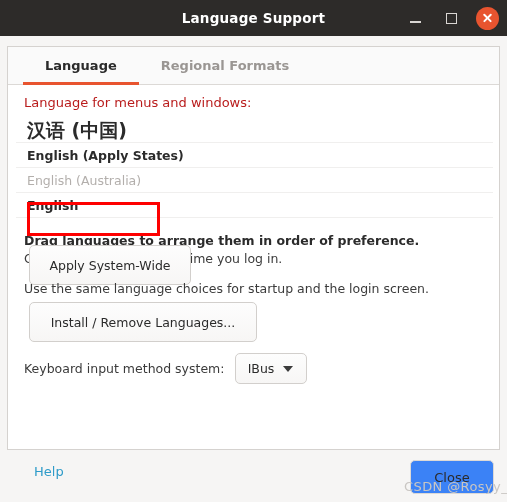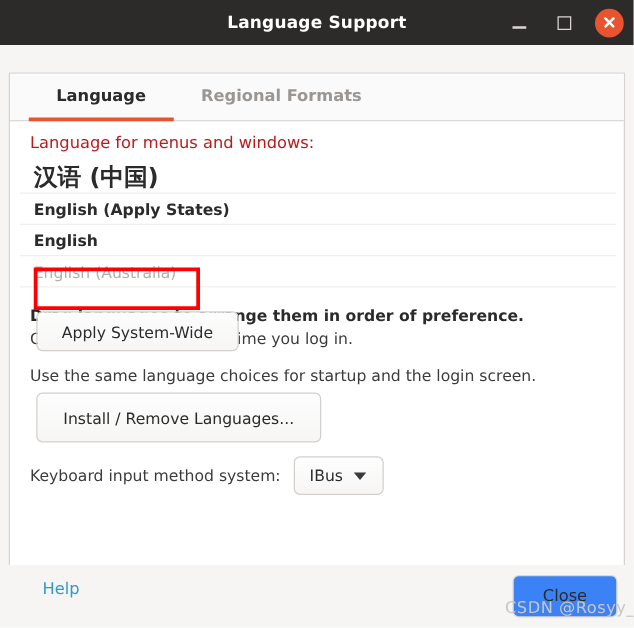--- a/index.html
+++ b/index.html
@@ -97,21 +97,20 @@
   
   #panel {
     position: absolute;
     left: 7px;
     top: 46px;
     width: 493px;
     height: 404px;
     background: #ffffff;
     border: 1px solid #d5d2cf;
     box-sizing: border-box;
-    margin-top: 12px;
   }
 
   
   #tabbar {
     position: relative;
     height: 38px;
     border-bottom: 1px solid #dcd9d6;
     display: flex;
     align-items: stretch;
     padding-left: 15px;
@@ -228,23 +227,23 @@
     display: flex;
     align-items: center;
     justify-content: center;
     cursor: pointer;
     box-sizing: border-box;
     font-family: inherit;
   }
 
   #btn-apply {
     left: 21px;
-    top: 152px;
+    top: 160px;
     width: 162px;
-    height: 32px;
+    height: 40px;
   }
   #btn-install {
     left: 21px;
     top: 217px;
     width: 228px;
     height: 40px;
   }
 
   #ime-row {
     position: absolute;
@@ -362,22 +361,22 @@
       </div>
     </div>
 
     <div id="panel-body">
 
       <div class="section-label">Language for menus and windows:</div>
 
       <div id="lang-list">
         <div class="lang-item cjk">汉语 (中国)</div>
         <div class="lang-item">English (Apply States)</div>
+        <div class="lang-item dim">English (Australia)</div>
         <div class="lang-item">English</div>
-        <div class="lang-item dim">English (Australia)</div>
         <div class="lang-item dim">English (Canada)</div>
       </div>
 
       <div id="annotation-box"></div>
 
       <div class="hint-strong" style="top:148px;">Drag languages to arrange them in order of preference.</div>
       <div class="hint-normal" style="top:166px;">Changes take effect next time you log in.</div>
 
       <div class="gtk-button" id="btn-apply">Apply System-Wide</div>
 

